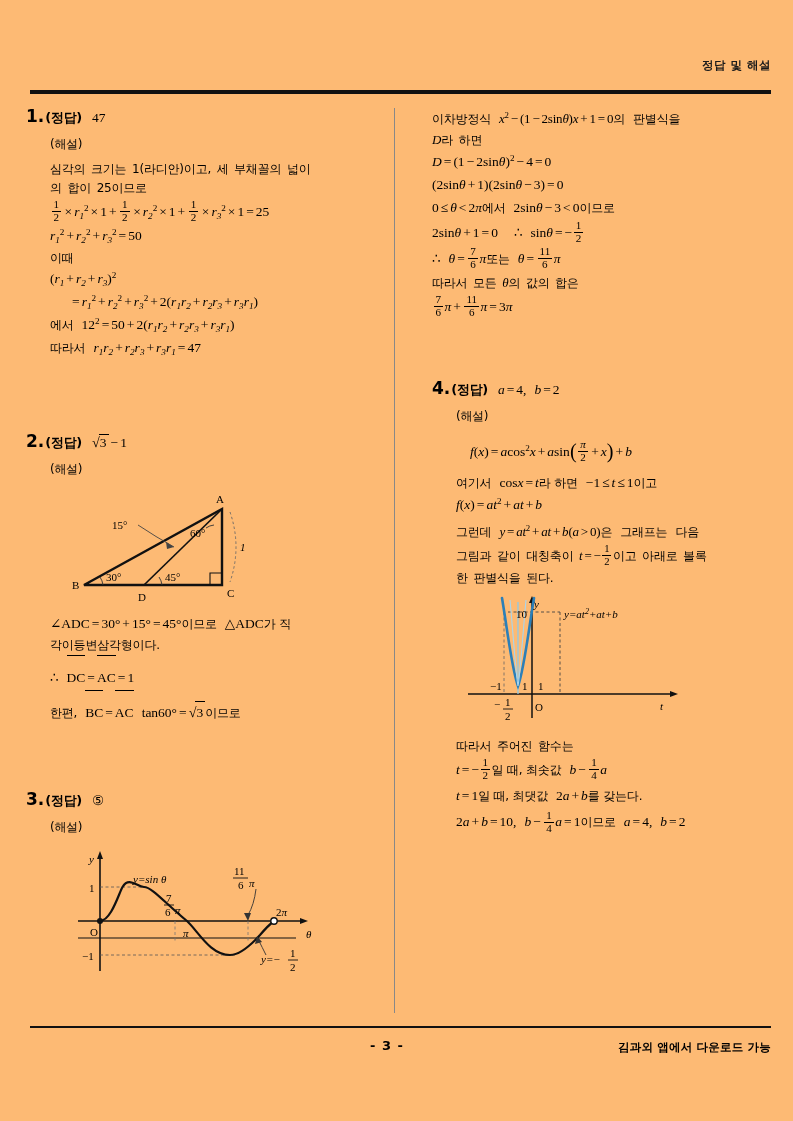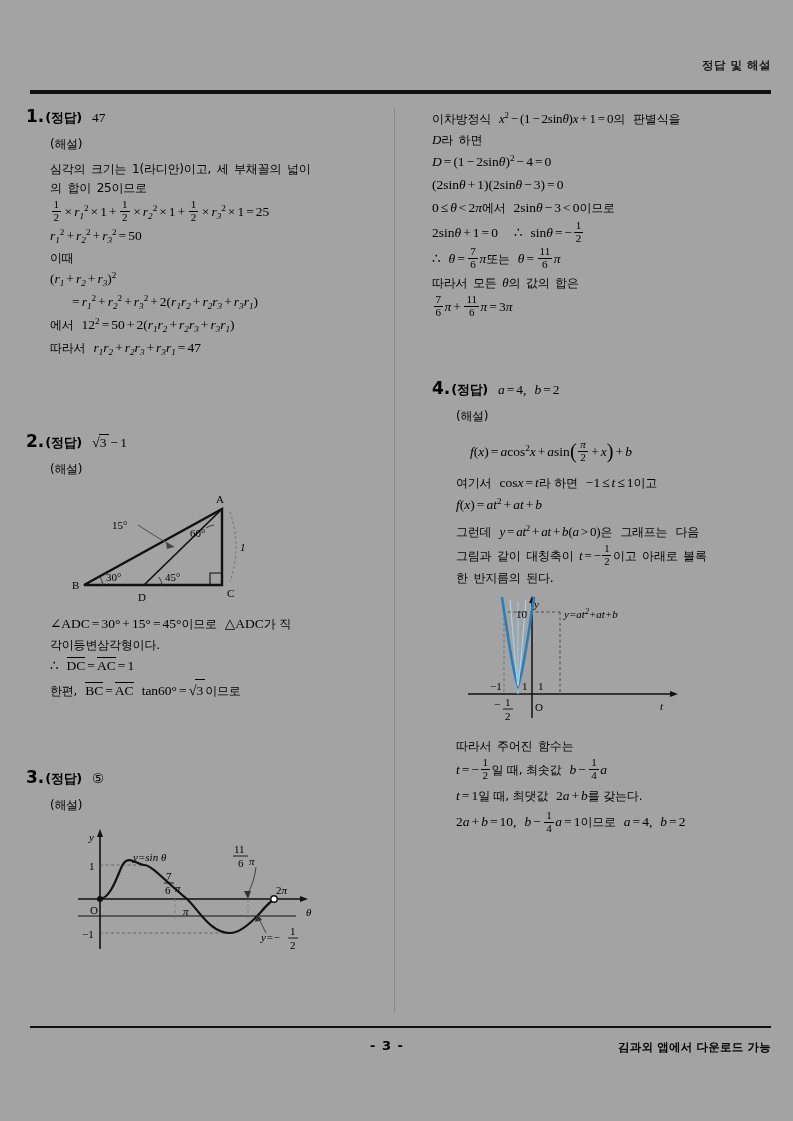--- a/index.html
+++ b/index.html
@@ -8,21 +8,21 @@
     background: #ffffff;
   }
   body {
     font-family: "Liberation Serif", "DejaVu Serif", serif;
     color: #000000;
   }
   #page {
     position: relative;
     width: 793px;
     height: 1121px;
-    background: #a3a3a3;
+    background: #fdba74;
     overflow: hidden;
   }
 
   
   .header {
     position: absolute;
     top: 58px;
     left: 30px;
     right: 22px;
     height: 30px;
@@ -137,21 +137,21 @@
   .sqrt {
     display: inline-block;
     border-top: 1.1px solid #000;
     padding: 0 2px 0 1px;
     margin-left: -1px;
   }
   .radsym { font-size: 1.05em; }
   .ovl {
     display: inline-block;
     border-top: 1.2px solid #000;
-    padding-top: 1px;
+    padding-top: 15px;
     line-height: 1.05;
   }
   .spc { display: inline-block; width: 8px; }
   .spc-lg { display: inline-block; width: 16px; }
 
   
   .figure { margin: 6px 0 8px 20px; }
   svg { display: block; }
   .fig-txt {
     font-family: "Liberation Serif", serif;
@@ -436,21 +436,21 @@
         <div class="math-line tight">
           <span class="it">f</span>(<span class="it">x</span>)<span class="op">=</span><span class="it">at</span><span class="sup">2</span><span class="op">+</span><span class="it">at</span><span class="op">+</span><span class="it">b</span>
         </div>
 
         <div class="ko-line" style="margin-top:4px;">
           그런데<span class="spc"></span><span style="font-family:'Liberation Serif',serif;font-size:13px;"><span class="it">y</span><span class="op">=</span><span class="it">at</span><span class="sup">2</span><span class="op">+</span><span class="it">at</span><span class="op">+</span><span class="it">b</span>(<span class="it">a</span><span class="op">&gt;</span>0)</span>은<span class="spc"></span>그래프는<span class="spc"></span>다음
         </div>
         <div class="ko-line" style="line-height:2.0;">
           그림과 같이 대칭축이 <span style="font-family:'Liberation Serif',serif;font-size:13px;"><span class="it">t</span><span class="op">=</span>−<span class="frac"><span class="num">1</span><span class="den">2</span></span></span>이고 아래로 볼록
         </div>
-        <div class="ko-line">한 반지름의 된다.</div>
+        <div class="ko-line">한 판별식을 된다.</div>
 
         <div class="figure" style="margin-left:8px;">
           <svg width="250" height="135" viewBox="0 0 250 135">
 
             <line x1="4" y1="100" x2="208" y2="100" stroke="#111" stroke-width="1.5"></line>
             <polygon points="214,100 206,97 206,103" fill="#111"></polygon>
 
             <line x1="68" y1="6" x2="68" y2="124" stroke="#111" stroke-width="1.5"></line>
             <polygon points="68,2 65,9 71,9" fill="#111"></polygon>
 

